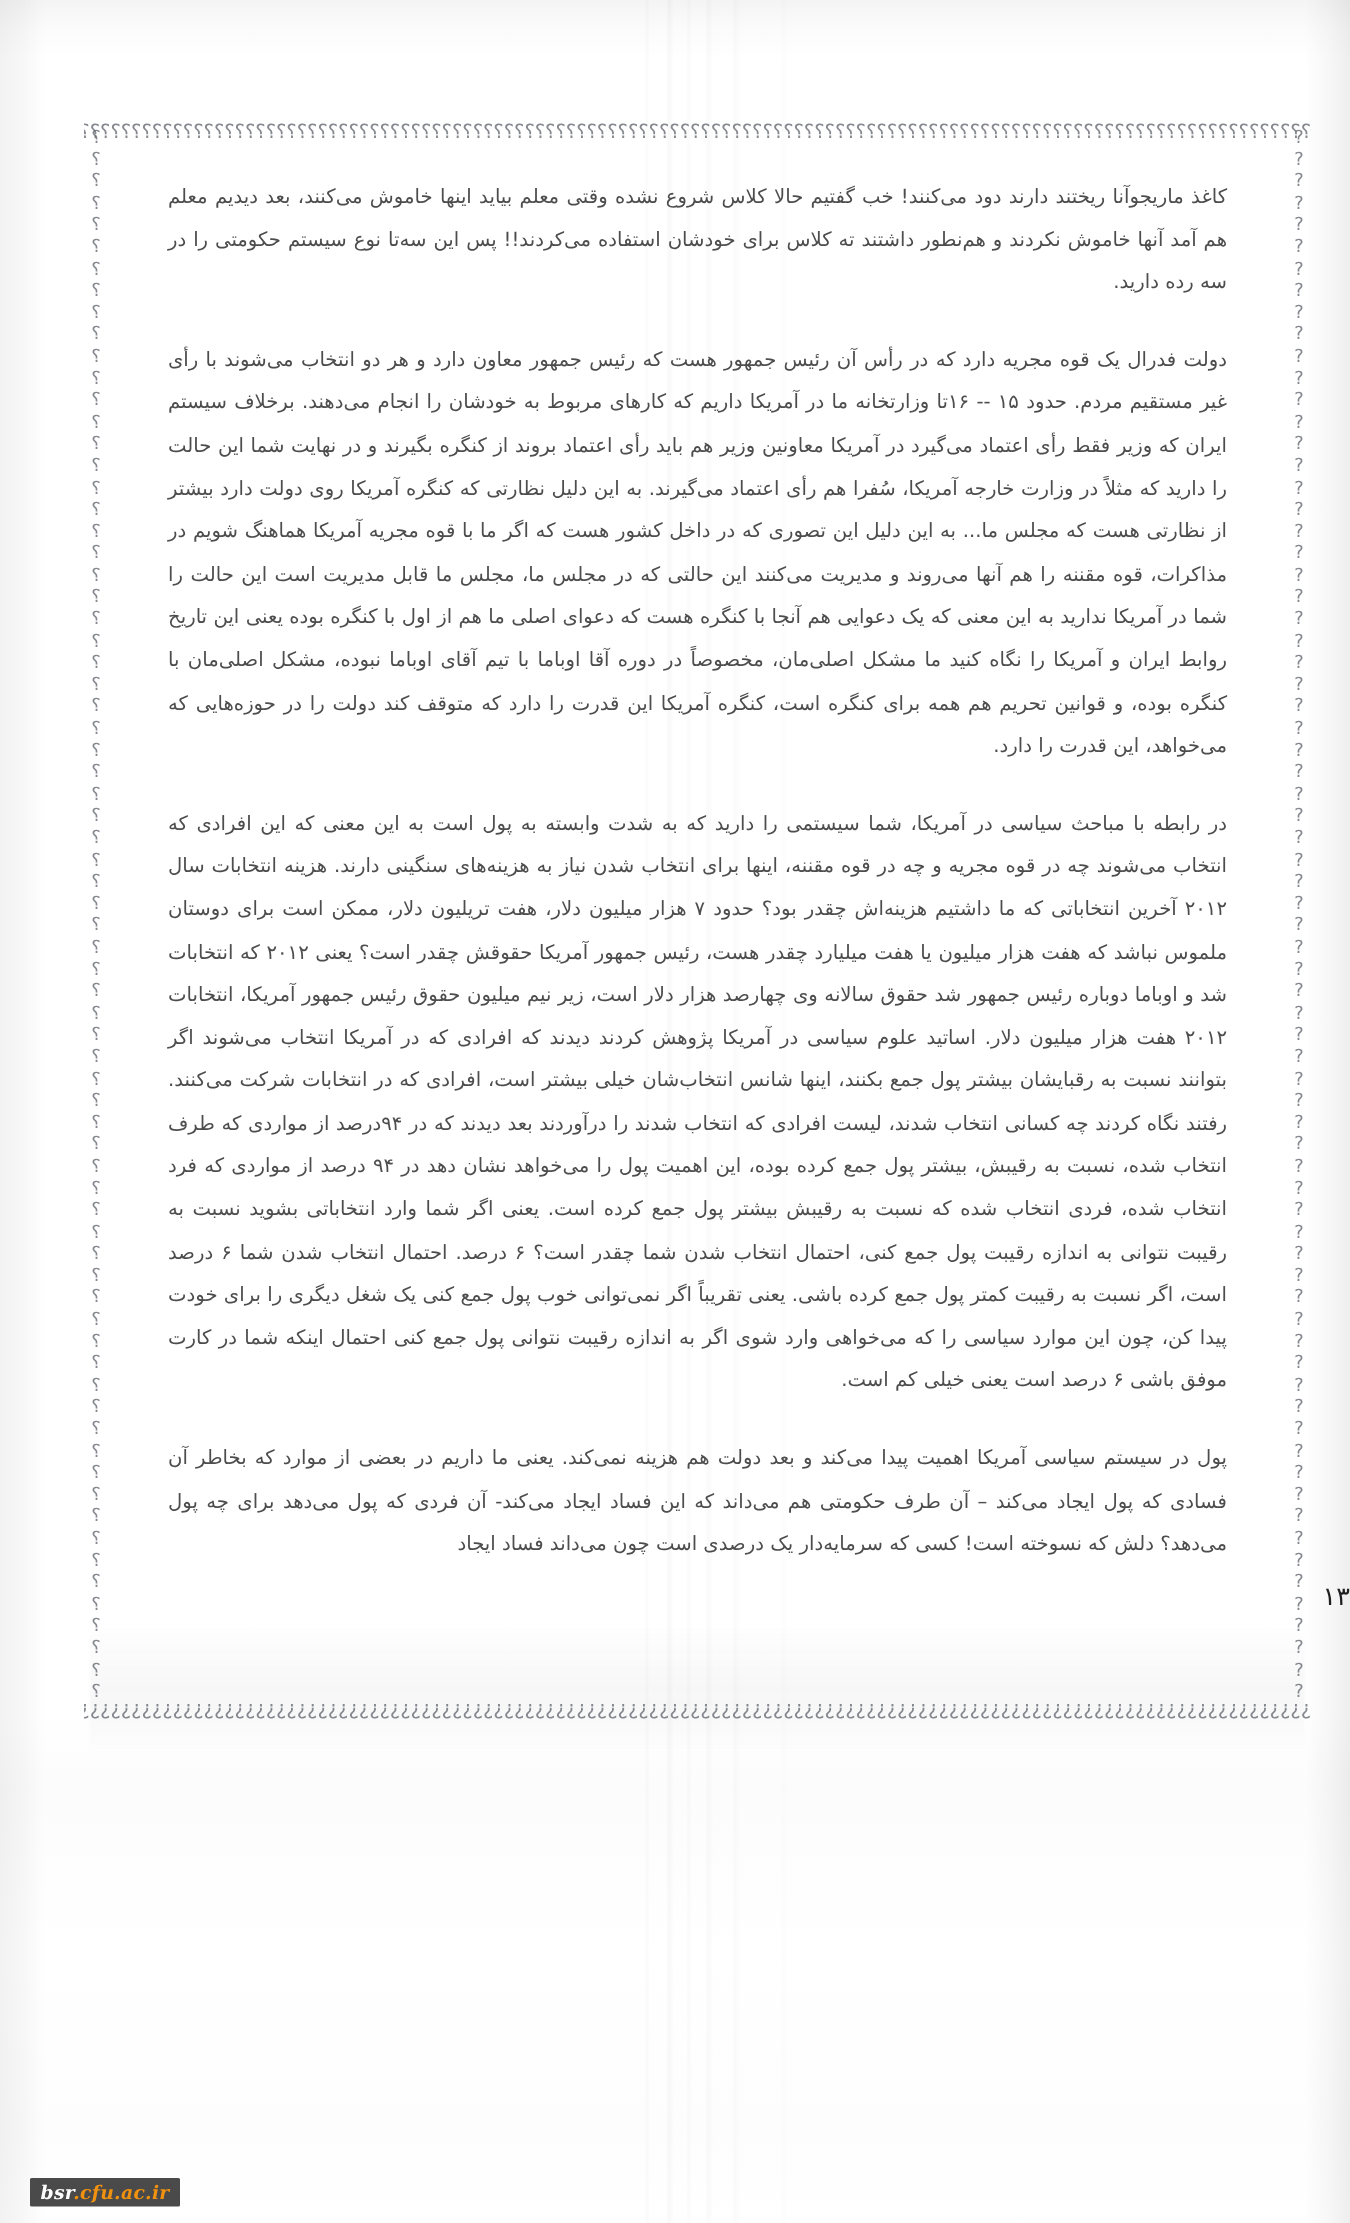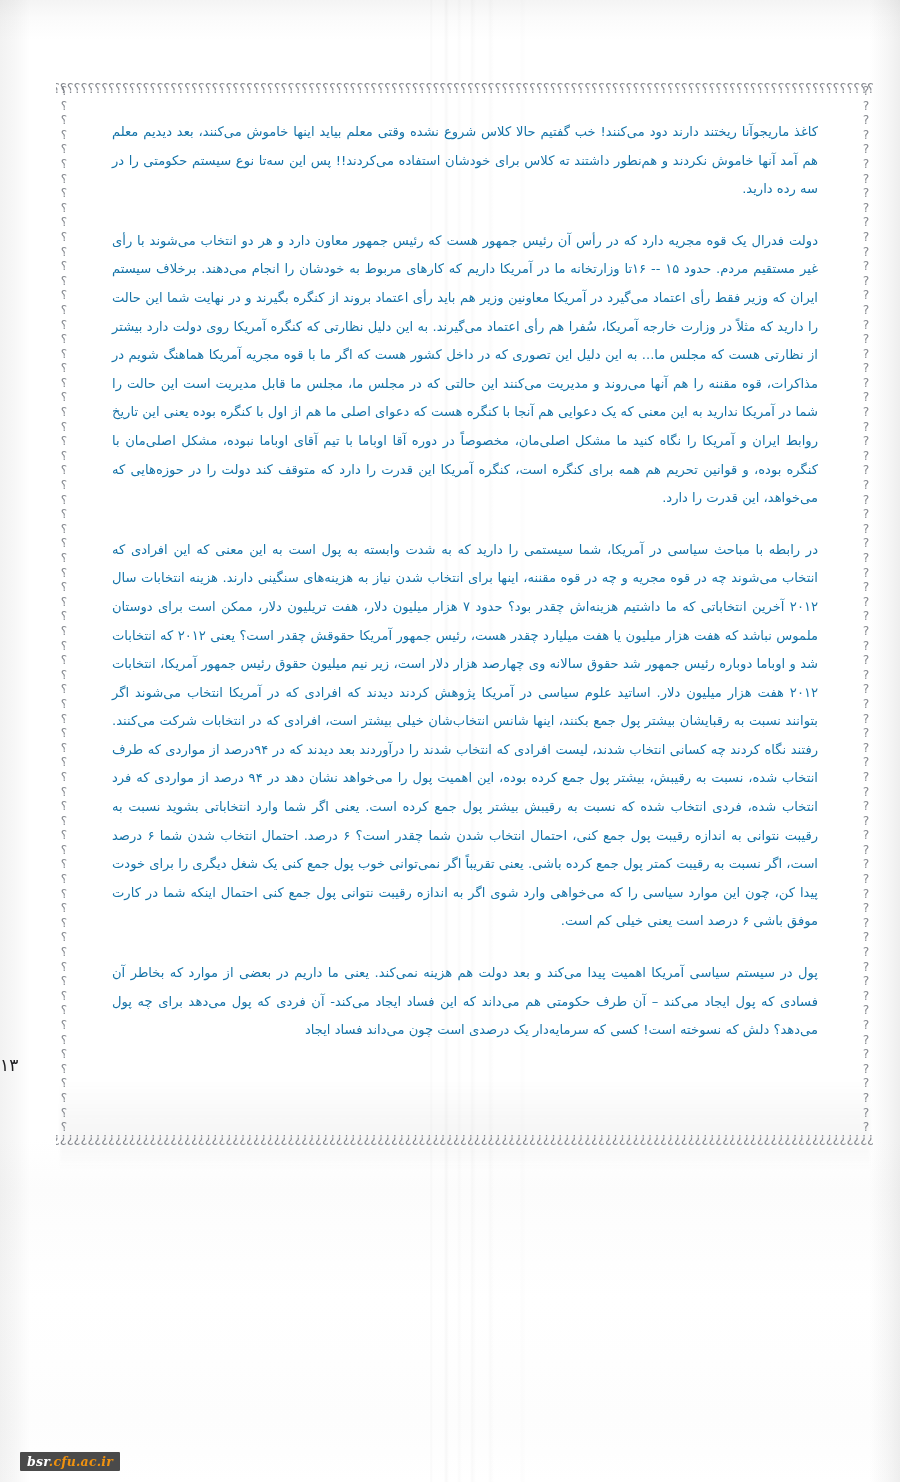--- a/index.html
+++ b/index.html
@@ -120,31 +120,31 @@
     color: #2b2b2e;
   }
 
   .para {
     font-family: "DejaVu Sans", "Liberation Sans", sans-serif;
     font-size: 13.1px;
     line-height: 28.6px;
     text-align: justify;
     text-justify: inter-word;
     margin: 0 0 23px 0;
-    color: #0369a1;
+    color: #404040;
     opacity: 0.93;
   }
   .para:last-child { margin-bottom: 0; }
 
   .page-number {
     position: absolute;
     left: 0;
     right: 0;
     top: 1055px;
-    text-align: left;
+    text-align: right;
     font-family: "DejaVu Sans", sans-serif;
     font-size: 17px;
     color: #1f1f22;
     letter-spacing: 1px;
   }
 
   
   .footer-logo {
     position: absolute;
     left: 20px;

